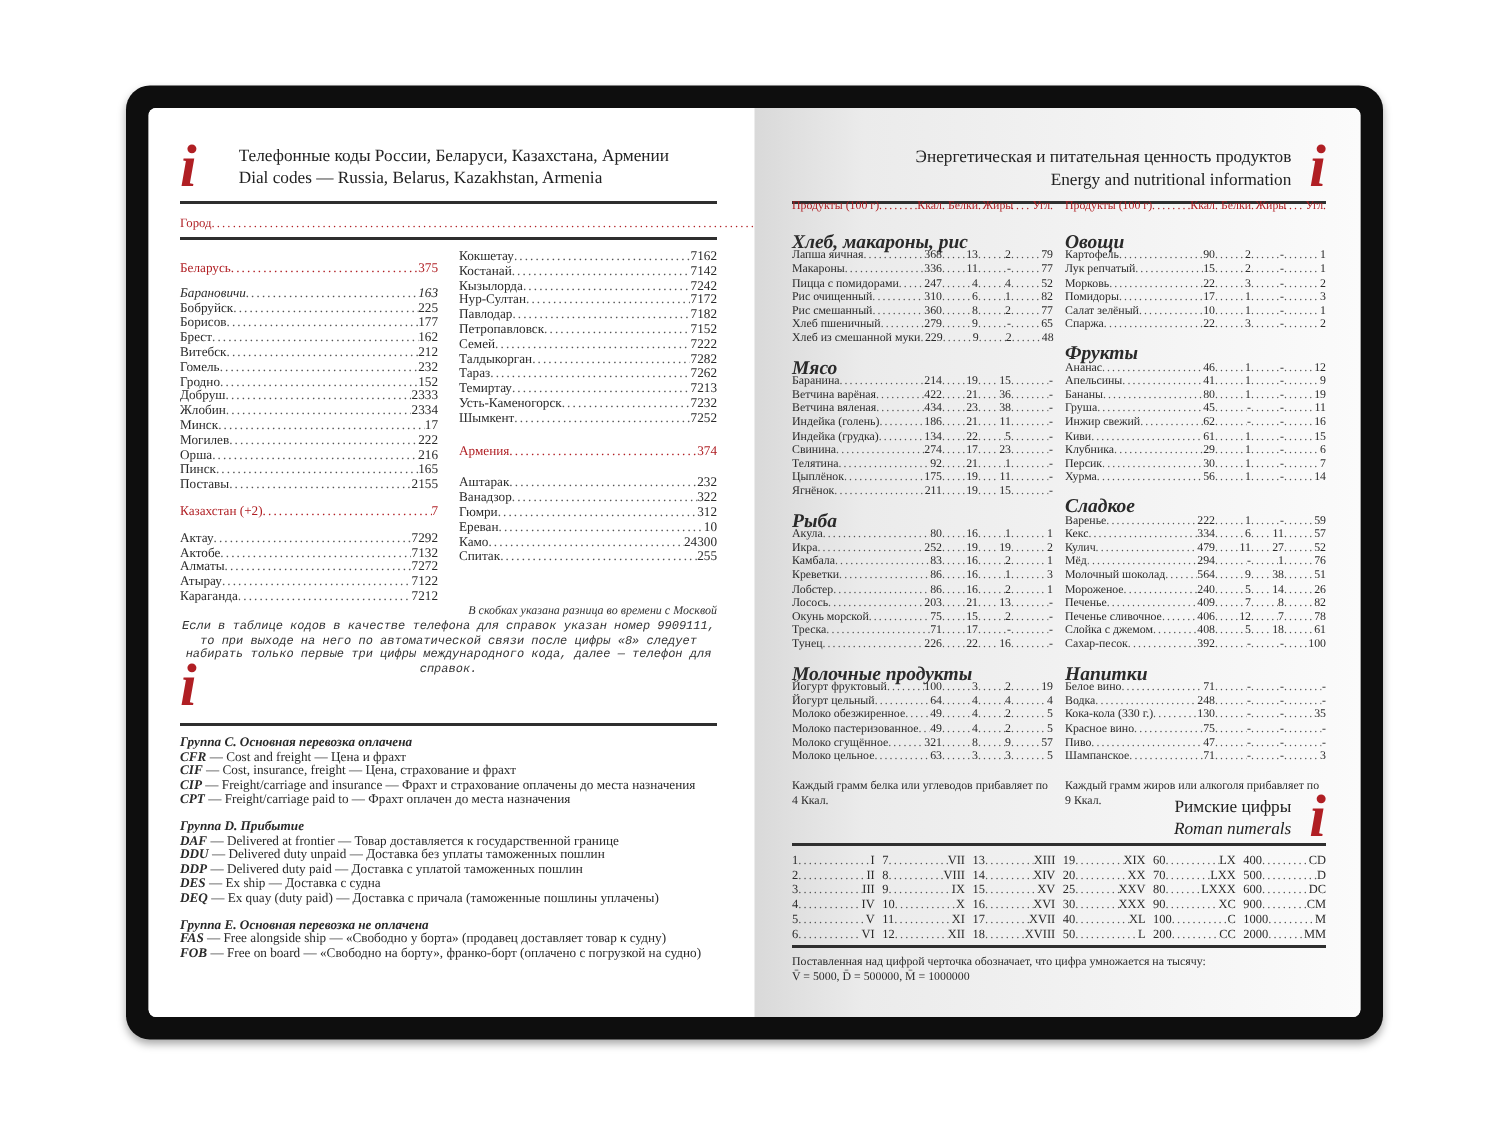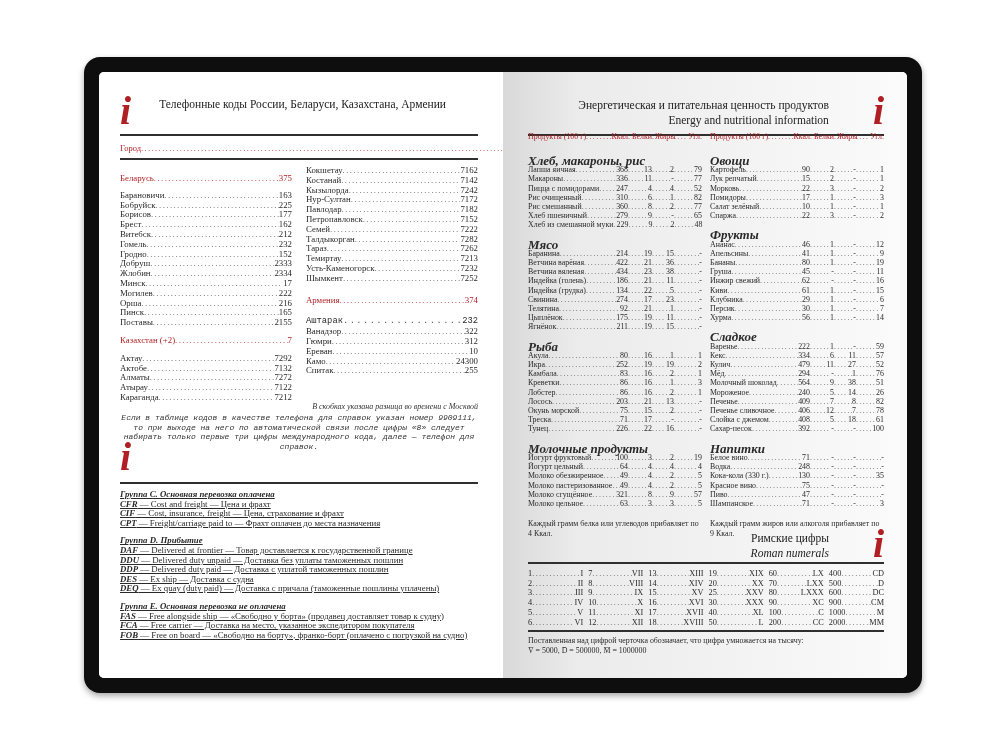--- a/index.html
+++ b/index.html
@@ -11,21 +11,21 @@
   .page{position:relative;width:404px;height:606px;}
   .page-left{background:#ffffff;}
   .page-right{background:linear-gradient(90deg,#d9d9d9 0%,#ebebeb 18%,#f3f3f3 60%,#fbfbfb 100%);}
 
   .abs{position:absolute;}
   .rule{height:2px;background:#2f2f2f;}
   .info-icon{font-style:italic;font-weight:700;font-size:40px;line-height:34px;color:#b01f24;}
   .sec-head{display:flex;align-items:flex-start;}
   .sec-titles{margin-left:28px;font-size:11.5px;line-height:15px;padding-top:3px;color:#222;}
   .sec-titles .en{font-size:11.5px;}
-  .head-right{display:flex;justify-content:flex-end;align-items:flex-end;text-align:right;gap:32px;}
+  .head-right{display:flex;justify-content:flex-end;align-items:flex-end;text-align:right;}
   .head-right .sec-titles{margin-left:0;margin-right:12px;}
 
   
   .dots{flex:1 1 auto;min-width:3px;overflow:hidden;white-space:nowrap;color:#555;}
   .dots::after{content:"..........................................................................................................";letter-spacing:1.4px;}
   .red{color:#b01f24;}
   .red .dots{color:#b01f24;}
 
   
   .dhead-row{display:flex;font-size:8.5px;line-height:12px;}
@@ -66,20 +66,21 @@
 <body>
 
 <div class="frame">
   <div class="spread">
 
     <section class="page page-left">
       <div class="abs sec-head" style="left:21px;top:22px;right:25px;">
         <span class="info-icon">i</span>
         <div class="sec-titles">
           <div>Телефонные коды России, Беларуси, Казахстана, Армении</div>
+          <div class="en">Dial codes — Russia, Belarus, Kazakhstan, Armenia</div>
         </div>
       </div>
       <div class="abs rule" style="left:21px;top:62px;width:358px;"></div>
 
       <div class="abs" style="left:21px;top:70px;width:358px;display:flex;gap:14px;">
         <div class="dhead-row red" style="flex:1;">
             <span class="lbl">Город</span>
             <span class="dots"></span>
             <span class="val">Код</span>
           </div>
@@ -90,21 +91,21 @@
       </div>
       <div class="abs rule" style="left:21px;top:86px;width:358px;"></div>
 
       <div class="abs dial-cols" style="left:21px;top:94px;width:358px;">
         <div class="dial-col">
             <div class="drow red" style="margin-top: 8px; text-align: center;">
               <span class="lbl">Беларусь</span>
               <span class="dots"></span>
               <span class="val">375</span>
             </div>
-            <div class="drow" style="margin-top: 7px;">
+            <div class="drow" style="margin-top: 7px; font-style: italic;">
               <span class="lbl">Барановичи</span>
               <span class="dots"></span>
               <span class="val">163</span>
             </div>
             <div class="drow">
               <span class="lbl">Бобруйск</span>
               <span class="dots"></span>
               <span class="val">225</span>
             </div>
             <div class="drow">
@@ -257,21 +258,21 @@
             <div class="drow">
               <span class="lbl">Шымкент</span>
               <span class="dots"></span>
               <span class="val">7252</span>
             </div>
             <div class="drow red" style="margin-top: 12px;">
               <span class="lbl">Армения</span>
               <span class="dots"></span>
               <span class="val">374</span>
             </div>
-            <div class="drow" style="margin-top: 12px; font-family: Liberation Mono, monospace;">
+            <div class="drow" style="margin-top: 12px;">
               <span class="lbl">Аштарак</span>
               <span class="dots"></span>
               <span class="val">232</span>
             </div>
             <div class="drow">
               <span class="lbl">Ванадзор</span>
               <span class="dots"></span>
               <span class="val">322</span>
             </div>
             <div class="drow">
@@ -297,39 +298,39 @@
           </div>
       </div>
 
       <div class="abs note" style="right:25px;top:330px;text-align:right;">В скобках указана разница во времени с Москвой</div>
       <div class="abs note" style="left:21px;top:341px;width:358px;text-align:center;font-family:Liberation Mono, monospace;">Если в таблице кодов в качестве телефона для справок указан номер 9909111, то при выходе на него по автоматической связи после цифры «8» следует набирать только первые три цифры международного кода, далее — телефон для справок.</div>
 
       <div class="abs sec-head" style="left:21px;top:368px;right:25px;">
         <span class="info-icon">i</span>
       </div>
       <div class="abs rule" style="left:21px;top:410px;width:358px;"></div>
-      <div class="abs" style="left:21px;top:418px;width:358px;text-decoration:underline;">
+      <div class="abs" style="left:21px;top:418px;width:358px;">
           <div class="igroup">
             <h4>Группа C. Основная перевозка оплачена</h4>
             <div class="irow"><b>CFR</b> — Cost and freight — Цена и фрахт</div>
             <div class="irow"><b>CIF</b> — Cost, insurance, freight — Цена, страхование и фрахт</div>
+            <div class="irow"><b>CIP</b> — Freight/carriage and insurance — Фрахт и страхование оплачены до места назначения</div>
             <div class="irow"><b>CPT</b> — Freight/carriage paid to — Фрахт оплачен до места назначения</div>
           </div>
           <div class="igroup">
             <h4>Группа D. Прибытие</h4>
             <div class="irow"><b>DAF</b> — Delivered at frontier — Товар доставляется к государственной границе</div>
             <div class="irow"><b>DDU</b> — Delivered duty unpaid — Доставка без уплаты таможенных пошлин</div>
             <div class="irow"><b>DDP</b> — Delivered duty paid — Доставка с уплатой таможенных пошлин</div>
             <div class="irow"><b>DES</b> — Ex ship — Доставка с судна</div>
             <div class="irow"><b>DEQ</b> — Ex quay (duty paid) — Доставка с причала (таможенные пошлины уплачены)</div>
           </div>
           <div class="igroup">
             <h4>Группа E. Основная перевозка не оплачена</h4>
             <div class="irow"><b>FAS</b> — Free alongside ship — «Свободно у борта» (продавец доставляет товар к судну)</div>
-            <div class="irow"><b>FCA</b> — Free carrier — Доставка на место, указанное экспедитором покупателя</div>
             <div class="irow"><b>FOB</b> — Free on board — «Свободно на борту», франко-борт (оплачено с погрузкой на судно)</div>
           </div>
         </div>
     </section>
 
     <section class="page page-right">
       <div class="abs head-right" style="left:25px;top:22px;right:23px;">
         <div class="sec-titles">
           <div>Энергетическая и питательная ценность продуктов</div>
           <div class="en">Energy and nutritional information</div>

